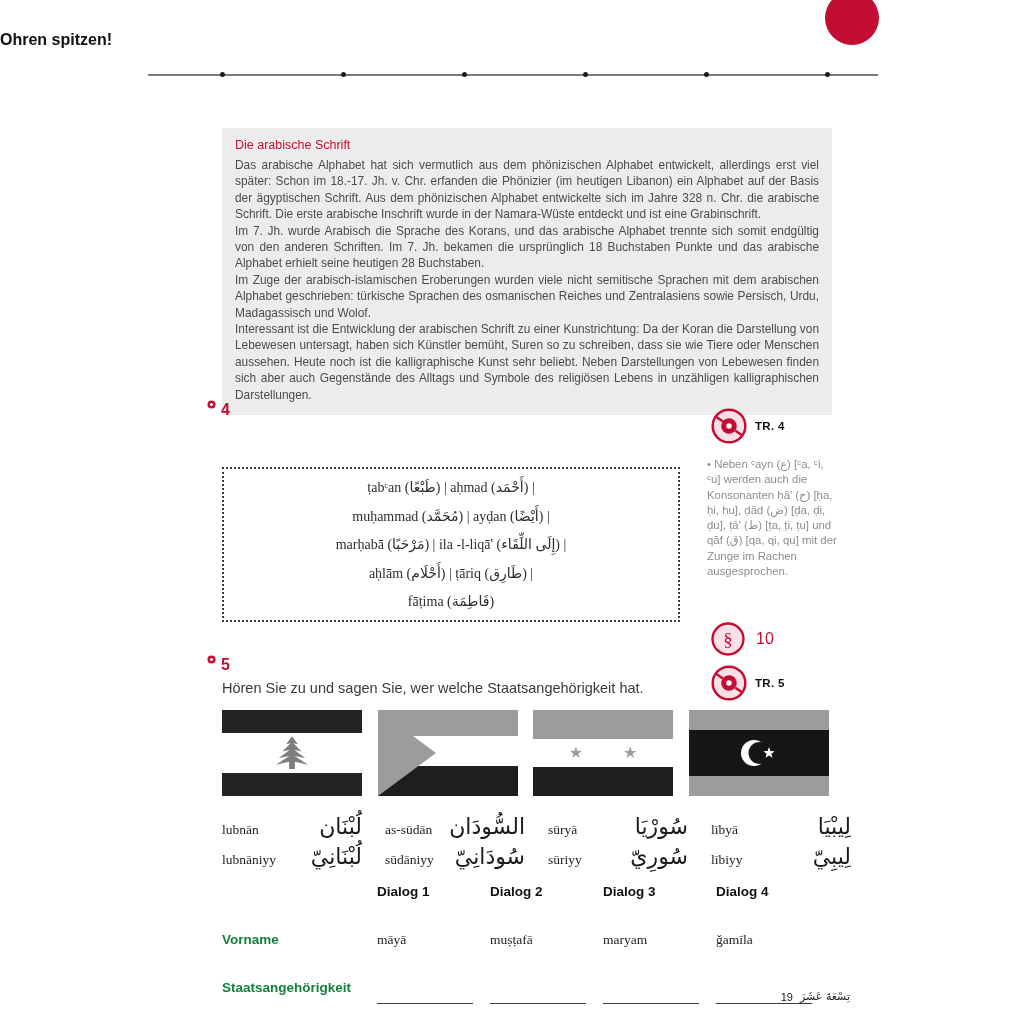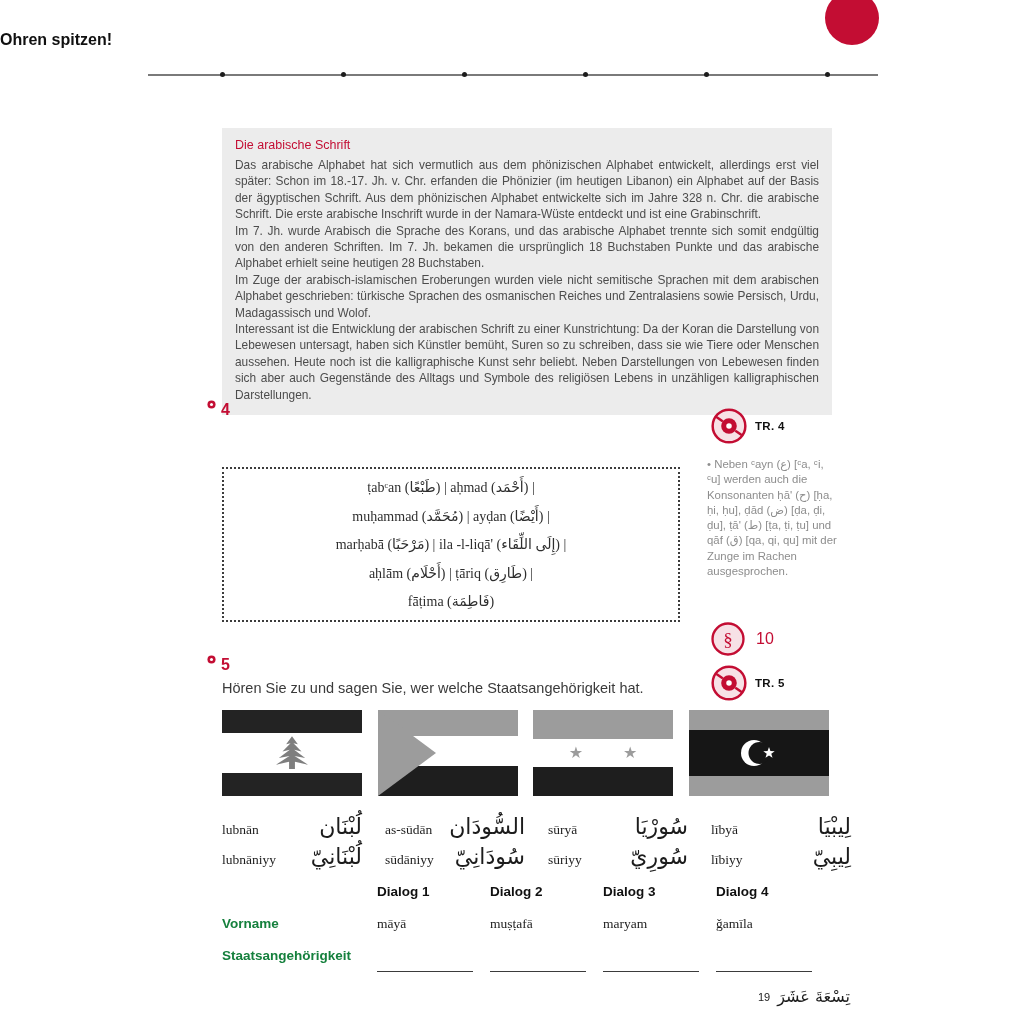--- a/index.html
+++ b/index.html
@@ -55,30 +55,30 @@
   .lib-gray{background:#9c9c9c;height:23%;}
   .lib-mid{background:#161616;height:54%;position:relative;}
   
   .word-row{position:absolute;left:222px;width:610px;display:flex;gap:23px;}
   .word-cell{flex:0 0 140px;display:flex;justify-content:space-between;align-items:baseline;}
   .translit{font-family:"Liberation Serif",serif;font-size:13.5px;color:#1c1c1c;}
   .arabic-word{font-family:"DejaVu Sans",sans-serif;font-size:22px;color:#1c1c1c;}
   
   .dialog-table{position:absolute;left:222px;top:884px;width:610px;display:grid;
         grid-template-columns:155px 113px 113px 113px 113px;grid-auto-rows:minmax(28px,auto);
-        align-items:baseline;row-gap:4px;}
+        align-items:baseline;row-gap:20px;}
   .tbl-head{font-weight:bold;font-size:13.5px;color:#101010;}
   .tbl-label{font-weight:bold;font-size:13.5px;color:#15803d;}
   .tbl-val{font-family:"Liberation Serif",serif;font-size:13.5px;color:#1c1c1c;}
   .blank-line{width:96px;height:14px;border-bottom:1.5px solid #3b3b3b;align-self:end;margin-bottom:4px;}
   
   .footer{position:absolute;top:984px;left:600px;width:250px;display:flex;
         justify-content:flex-end;align-items:center;gap:7px;}
   .footer-num{font-size:11px;color:#222;}
-  .footer-ar{font-family:"DejaVu Sans",sans-serif;font-size:16px;color:#1c1c1c;line-height:26px;}
+  .footer-ar{font-family:"DejaVu Sans",sans-serif;font-size:11px;color:#1c1c1c;line-height:26px;}
 </style>
 </head>
 <body>
 
 <div class="page">
 
   <div class="header-title">Ohren spitzen!</div>
   <div class="corner-circle"></div>
 
   <div class="top-rule">

